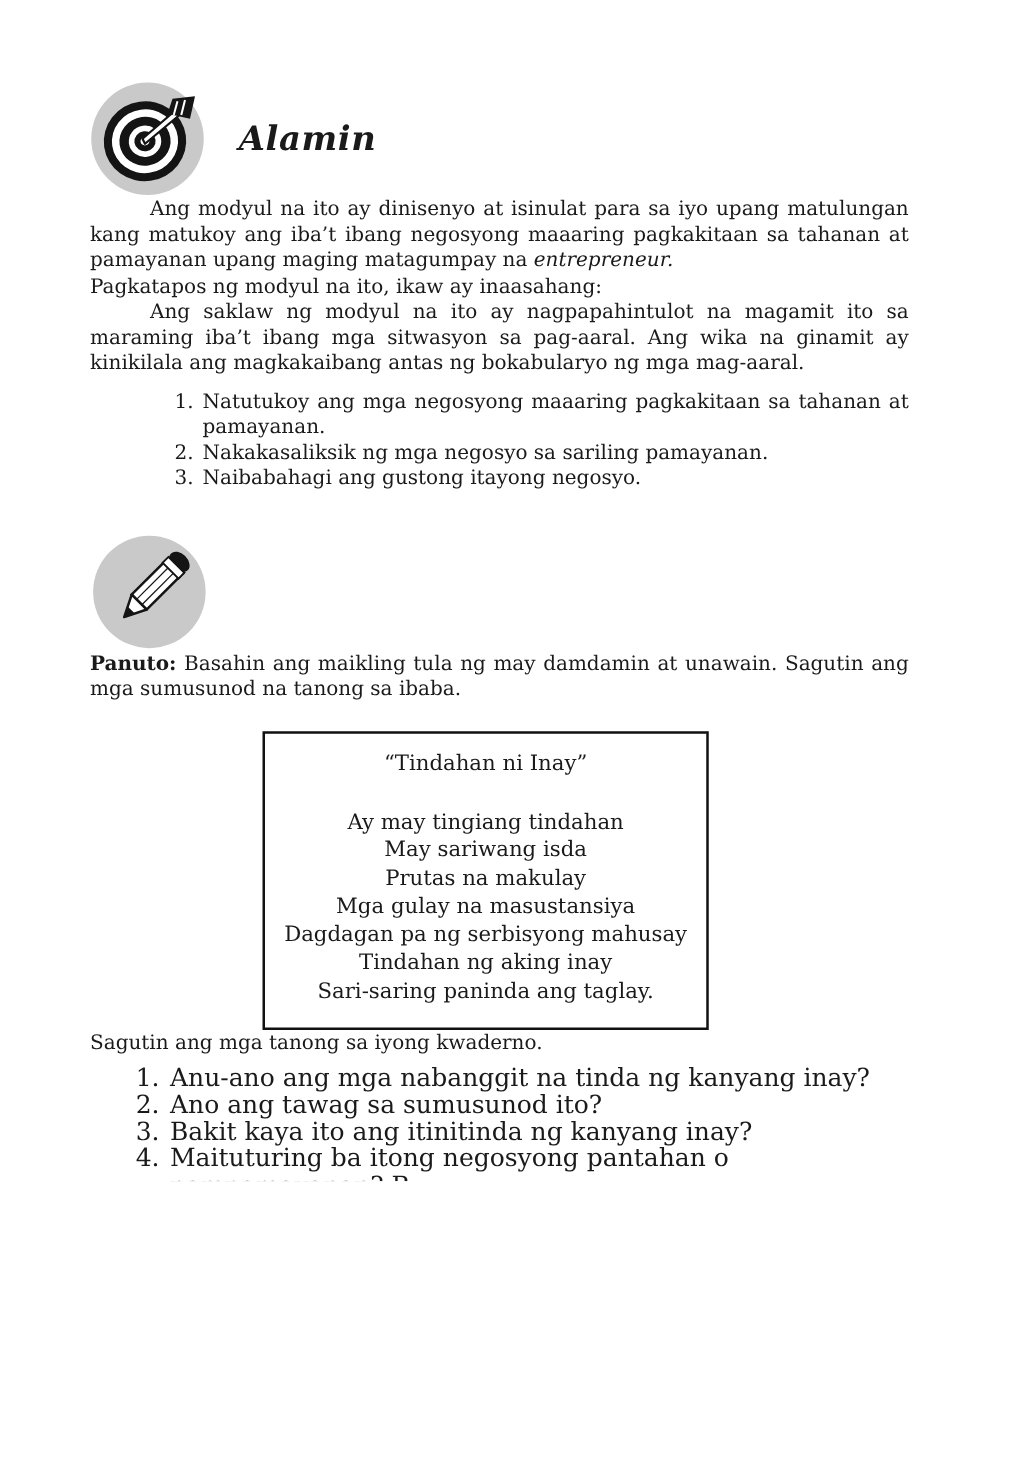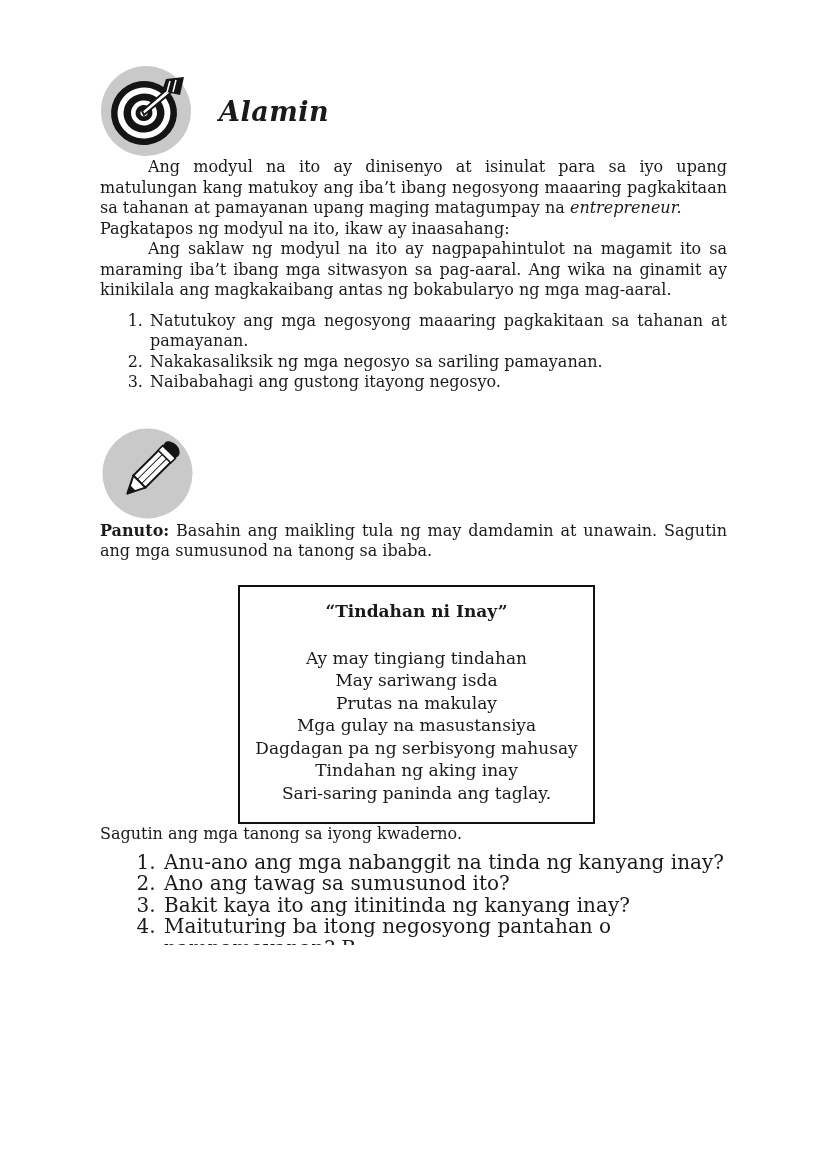--- a/index.html
+++ b/index.html
@@ -3,21 +3,21 @@
 <meta charset="utf-8">
 <style>
   html, body { margin: 0; padding: 0; background: #ffffff; }
   .page {
     position: relative;
     width: 826px;
     height: 945px;
     margin: 0 auto;
     background: #ffffff;
     box-sizing: border-box;
-    padding: 0 99px 0 100px;
+    padding: 0 99px 0 72px;
     font-family: "DejaVu Serif", serif;
     color: #1a1a1a;
     overflow: hidden;
   }
   .section-header {
     display: flex;
     align-items: center;
   }
   .section-header.alamin { margin-top: 65px; }
   .section-header.subukin { margin-top: 33px; }
@@ -39,34 +39,34 @@
   .p1 { margin-top: 7px; }
   .p2 { margin-top: 12px; }
   .p3 { margin-top: 15px; text-align: left; }
   ol.objectives {
     margin: 10px 0 0 0;
     padding-left: 48px;
     font-size: 16px;
     line-height: 20.5px;
     text-align: justify;
   }
-  ol.objectives li { padding-left: 2px; }
+  ol.objectives li { padding-left: 2px; margin-left: 40px; }
   .panuto { margin-top: 28px; }
   .panuto b { font-weight: 700; }
   .poem-box {
     box-sizing: border-box;
     margin-top: 23px;
     margin-left: 138px;
     width: 357px;
     border: 2px solid #111111;
     padding: 14px 8px 18px;
     text-align: center;
   }
   .poem-title {
-    font-weight: 700;
+    font-weight: 400;
     font-size: 17px;
     margin-bottom: 26px;
   }
   .poem-line {
     font-size: 17px;
     line-height: 22.5px;
   }
   .sagutin { margin-top: 19px; text-align: left; }
   ol.questions {
     margin: 7px 0 0 0;

